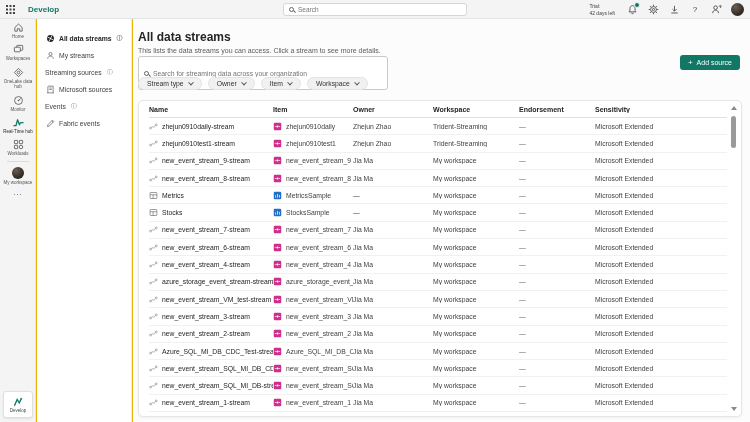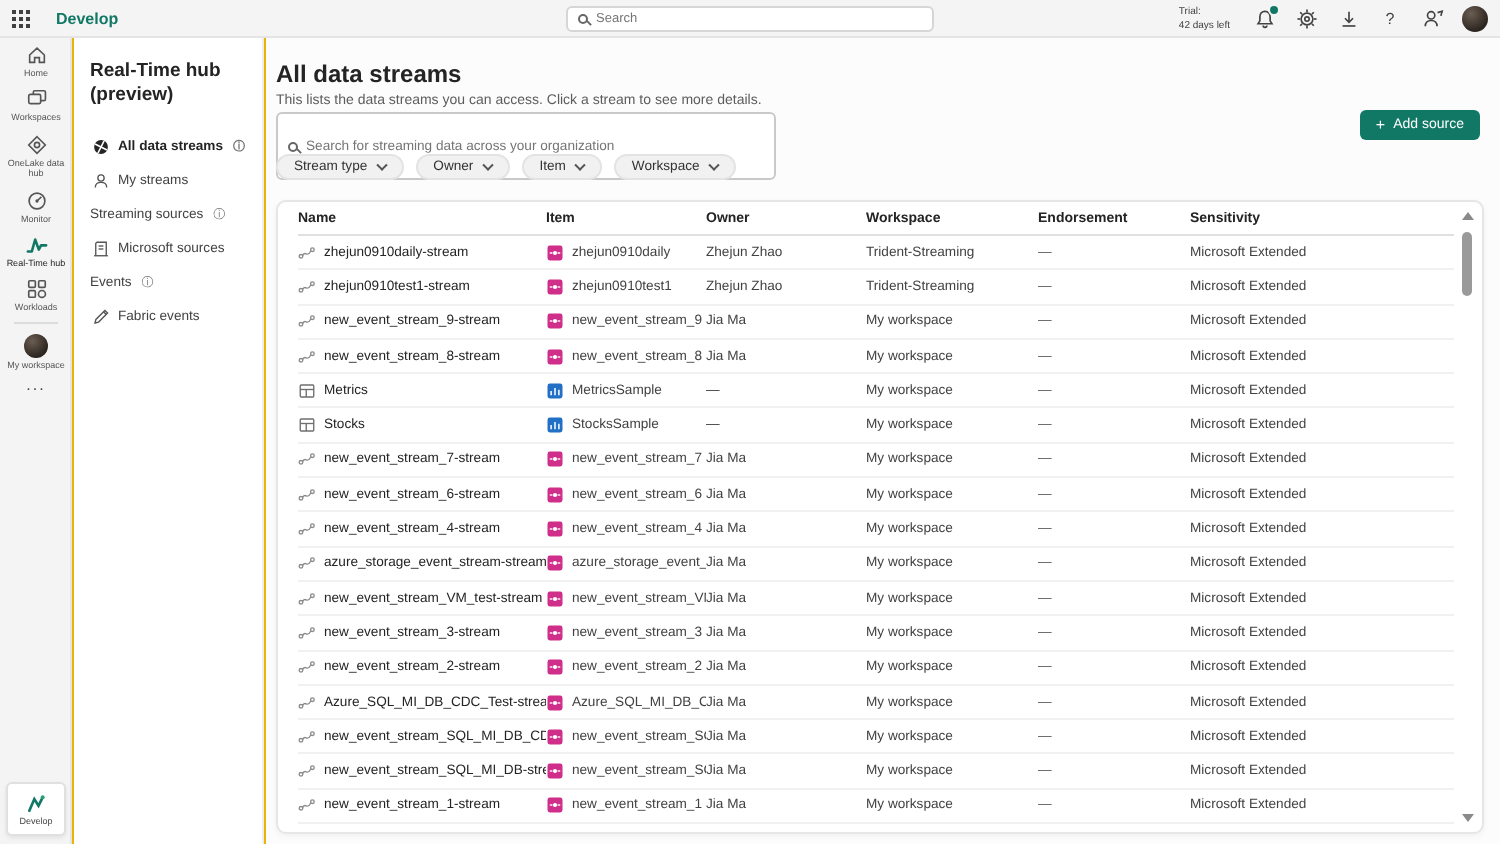--- a/index.html
+++ b/index.html
@@ -229,21 +229,20 @@
     <div class="develop-card">
       <svg width="10" height="10" viewBox="0 0 12 12">
           <path d="M2 10 L5 3 L7.5 7 L10 2" fill="none" stroke="#117865" stroke-width="1.6" stroke-linecap="round"></path>
           <circle cx="10" cy="2" r="1.2" fill="#2aa07a"></circle>
         </svg>
       <span class="lbl">Develop</span>
     </div>
   </div>
 
   <div class="sidebar">
-    <div class="sb-title">Real-Time hub (preview)</div>
     <div id="sb-items">
         <div class="sb-item sel">
           <span class="rico sb-ico">
             <svg width="9" height="9" viewBox="0 0 12 12">
               <circle cx="6" cy="6" r="4.6" fill="#242424"></circle>
               <g stroke="#fff" stroke-width="1.1">
                 <line x1="2" y1="4" x2="10" y2="8"></line>
                 <line x1="4" y1="10" x2="8" y2="2"></line>
               </g>
             </svg>

